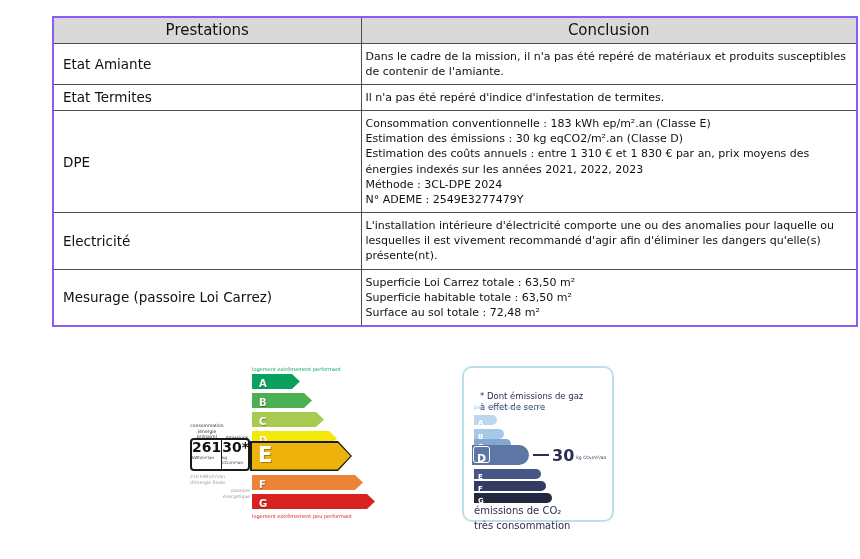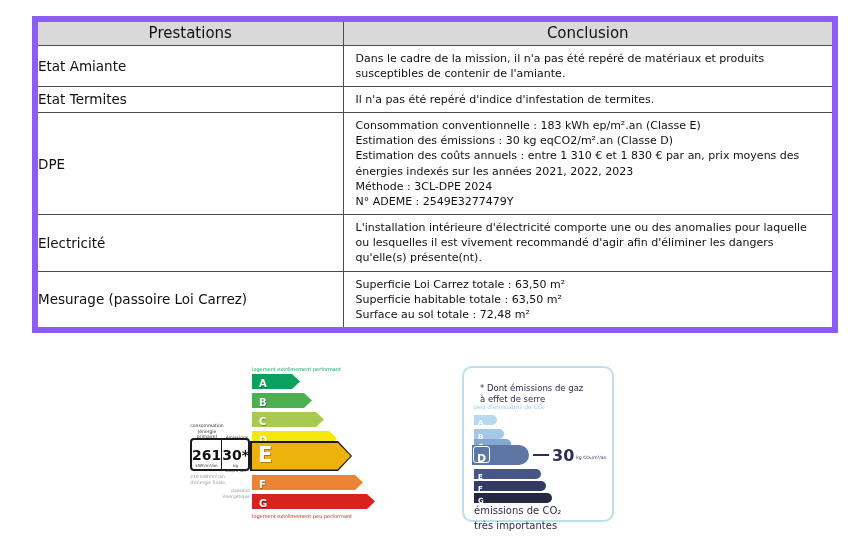--- a/index.html
+++ b/index.html
@@ -5,24 +5,24 @@
   * { margin:0; padding:0; box-sizing:border-box; }
   html,body { background:#ffffff; }
   .page {
     position:relative; width:860px; height:559px; background:#ffffff;
     font-family:"DejaVu Sans", sans-serif; color:#1a1a1a; overflow:hidden;
   }
 
   
   table.report { position:absolute; left:32px; top:16px; width:806px; border-collapse:collapse; }
   table.report th, table.report td { border:1px solid #4d4d4d; }
-  table.report { border:6px solid #8b5cf6; }
+  table.report { border:2px solid #8b5cf6;margin-left:20px; }
   th.hdr { background:#d9d9d9; font-weight:400; font-size:15px; height:26px; text-align:center; color:#111; }
-  td.prest { width:308px; font-size:13.5px; vertical-align:middle; color:#111; }
-  td.concl { font-size:11px; padding:5px 12px; vertical-align:middle; line-height:1.38; color:#111; }
+  td.prest { width:308px; font-size:13.5px; padding-left:9px; vertical-align:middle; color:#111; }
+  td.concl { font-size:11px; padding:5px 4px; vertical-align:middle; line-height:1.38; color:#111; }
   tr.r1 { height:37px; } tr.r2 { height:26px; } tr.r3 { height:24px; }
   tr.r4 { height:100px; } tr.r5 { height:50px; } tr.r6 { height:55px; }
 
   
   .dpe { position:absolute; left:188px; top:360px; width:200px; height:175px; }
   .dpe-top-label { position:absolute; left:64px; top:6px; font-size:5px; color:#0aa15e; }
   .dpe-bottom-label { position:absolute; left:64px; top:153px; font-size:5px; color:#d8221f; }
   .dpe-bar { position:absolute; left:64px; height:15px; line-height:15px;
     clip-path:polygon(0 0, calc(100% - 8px) 0, 100% 50%, calc(100% - 8px) 100%, 0 100%); }
   .dpe-bar .ltr { font-size:10px; font-weight:bold; color:#ffffff; padding-left:7px;
@@ -31,32 +31,32 @@
     clip-path:polygon(0 0, calc(100% - 14px) 0, 100% 50%, calc(100% - 14px) 100%, 0 100%); }
   .dpe-e-inner { position:absolute; left:1.5px; top:1.5px; right:1.5px; bottom:1.5px;
     clip-path:polygon(0 0, calc(100% - 13px) 0, 100% 50%, calc(100% - 13px) 100%, 0 100%); }
   .dpe-e-letter { position:absolute; left:8px; top:2px; font-size:21px; font-weight:bold; color:#fff;
     text-shadow:1px 1px 0 rgba(130,85,0,.6); }
   .dpe-box-labels { position:absolute; left:2px; top:63px; width:60px; display:flex; }
   .dpe-box-labels .cl { width:34px; font-size:4.5px; color:#333; text-align:center; line-height:1.25; }
   .dpe-box-labels .el { flex:1; font-size:4.5px; color:#333; text-align:center; align-self:flex-end; }
   .dpe-box { position:absolute; left:2px; top:78px; width:60px; height:33px; background:#fff;
     border:2px solid #1a1a1a; border-radius:4px; display:flex; }
-  .dpe-box .cell { flex:1; text-align:center; padding-top:8px; }
+  .dpe-box .cell { flex:1; padding-top:0; }
   .dpe-box .cell.first { border-right:1px solid #1a1a1a; flex:1.15; }
   .dpe-box .val { font-size:14px; font-weight:bold; color:#111; line-height:1.05; }
   .dpe-box .unit { font-size:4px; color:#333; }
   .dpe-final { position:absolute; left:2px; top:114px; font-size:4.5px; color:#9a9a9a; line-height:1.4; }
   .dpe-passoire { position:absolute; left:16px; top:128px; width:46px; font-size:4.5px;
     color:#9a9a9a; text-align:right; line-height:1.4; }
 
   
   .ges { position:absolute; left:462px; top:366px; width:152px; height:156px; background:#ffffff;
     border:2px solid #bce0ea; border-radius:10px; }
-  .ges-title { position:absolute; left:16px; top:15px; font-size:8.5px; color:#2b2e52; line-height:1.35; }
+  .ges-title { position:absolute; left:16px; top:23px; font-size:8.5px; color:#2b2e52; line-height:1.35; }
   .ges-low { position:absolute; left:10px; top:35px; font-size:6px; color:#a5cde4; }
   .ges-bar { position:absolute; left:10px; height:10px; line-height:10px; border-radius:0 6px 6px 0; }
   .ges-bar .ltr { font-size:7px; font-weight:bold; color:#ffffff; padding-left:4px; }
   .ges-d-row { position:absolute; left:8px; top:77px; height:20px; display:flex; align-items:center; }
   .ges-d-bar { position:relative; width:57px; height:20px; border-radius:0 10px 10px 0; }
   .ges-d-letterbox { position:absolute; left:1px; top:1px; width:17px; height:17px; border:1.5px solid #ffffff;
     border-radius:3px; text-align:center; }
   .ges-d-letterbox span { font-size:11px; font-weight:bold; color:#fff; line-height:14px; }
   .ges-dash { width:16px; height:2px; background:#2b2e52; margin-left:4px; }
   .ges-val { font-size:16px; font-weight:bold; color:#2b2e52; margin-left:3px; }
@@ -207,17 +207,17 @@
     </div>
     <div class="ges-bar" style="top: 113px; width: 72px; background: rgb(52, 59, 98);">
       <span class="ltr">F</span>
     </div>
     <div class="ges-bar" style="top: 125px; width: 78px; background: rgb(35, 39, 64);">
       <span class="ltr">G</span>
     </div>
 
     <div class="ges-high">
       <div>émissions de CO₂</div>
-      <div>très importantes</div>
+      <div>très consommation</div>
     </div>
   </div>
 
 </div>
 
 </body></html>

